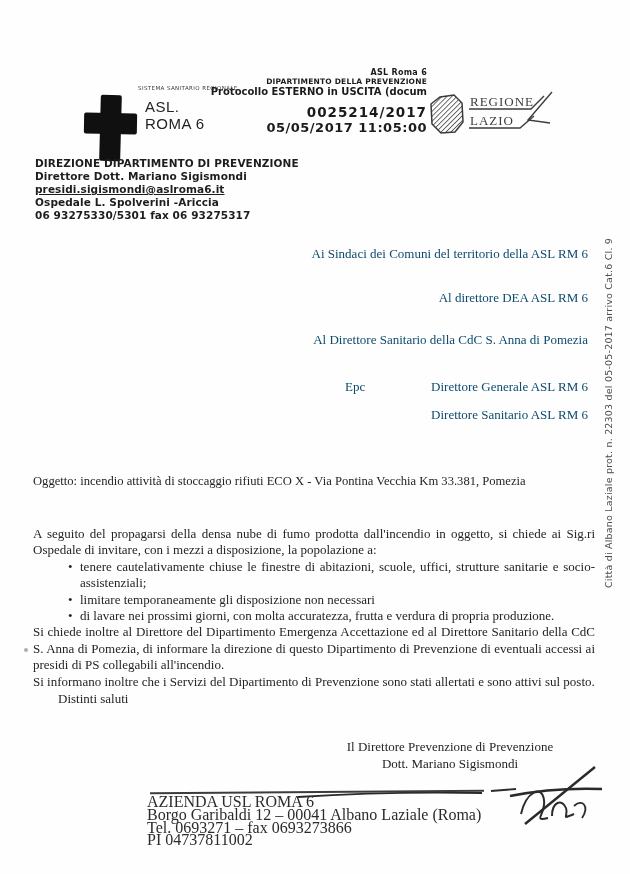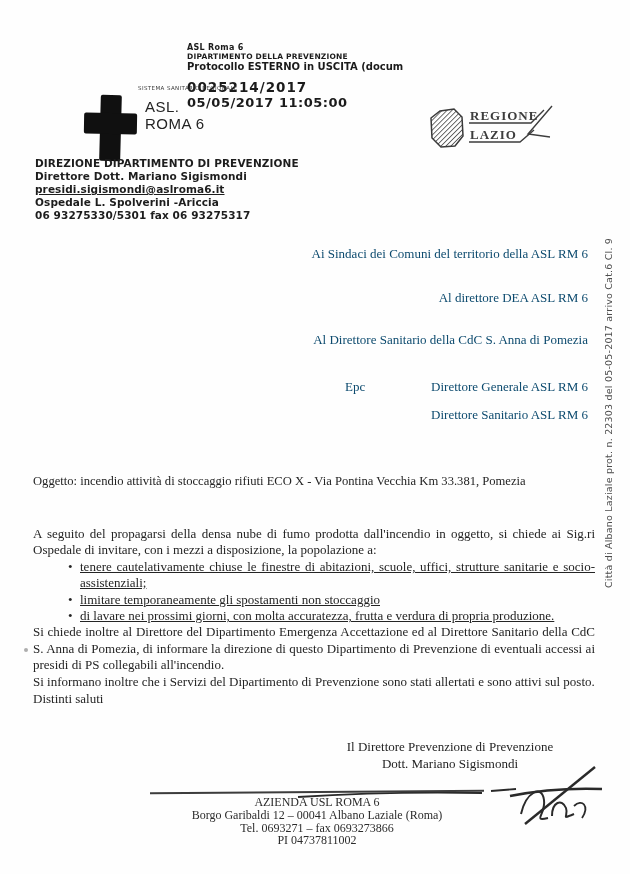--- a/index.html
+++ b/index.html
@@ -4,21 +4,21 @@
 <style>
   * { margin:0; padding:0; box-sizing:border-box; }
   html,body { background:#e8e8e8; }
   .page {
     position:relative; width:630px; height:874px; background:#fefefdff;
     background:#fefefe; overflow:hidden; margin:0 auto;
     font-family:"Liberation Serif", serif; color:#222;
   }
   
   .stamp {
-    position:absolute; left:187px; top:43px; width:240px; text-align:left;
+    position:absolute; left:187px; top:68px; width:240px; text-align:right;
     font-family:"DejaVu Sans", sans-serif; color:#1b1b1b; font-weight:bold;
   }
   .stamp .s1 { font-size:8px; letter-spacing:.3px; }
   .stamp .s2 { font-size:7.5px; letter-spacing:.2px; }
   .stamp .s3 { font-size:10px; }
   .stamp .s4 { font-size:13.5px; letter-spacing:1px; margin-top:7px; }
   .stamp .s5 { font-size:13px; letter-spacing:.5px; }
   
   .sys-text {
     position:absolute; left:138px; top:85px; width:120px;
@@ -26,21 +26,21 @@
     color:#3a3a3a; white-space:nowrap;
   }
   .cross-v { position:absolute; left:100px; top:95px; width:21px; height:66px; background:#101010; border-radius:2px; transform:rotate(1.5deg); }
   .cross-h { position:absolute; left:84px; top:113px; width:53px; height:21px; background:#101010; border-radius:2px; transform:rotate(1deg); }
   .asl-name {
     position:absolute; left:145px; top:98px;
     font-family:"Liberation Sans", sans-serif; font-size:15px; color:#242424;
     line-height:17px; letter-spacing:.5px;
   }
   
-  .lazio-logo { position:absolute; left:428px; top:104px;font-weight:bold; }
+  .lazio-logo { position:absolute; left:428px; top:90px; }
   
   .sender {
     position:absolute; left:35px; top:157px;
     font-family:"DejaVu Sans", sans-serif; font-weight:bold;
     font-size:10.5px; line-height:13px; color:#1d1d1d; letter-spacing:.1px;
   }
   .sender .email { text-decoration:underline; }
   
   .rcpt { position:absolute; font-size:13px; color:#0c4a6e; white-space:nowrap; }
   .r-right { right:42px; text-align:right; }
@@ -48,37 +48,37 @@
   .subject {
     position:absolute; left:33px; top:474px; width:570px;
     font-size:12.6px; white-space:nowrap; color:#242424;
   }
   
   .body-text {
     position:absolute; left:33px; top:526px; width:562px;
     font-size:13px; line-height:16.4px; text-align:justify; color:#242424;
   }
   .body-text ul { list-style:none; margin:0; padding:0; }
-  .body-text li { padding-left:47px; text-align:justify;text-decoration:underline; }
+  .body-text li { padding-left:47px; text-align:justify; }
   .bullet-marker { display:inline-block; width:12px; margin-left:-12px; }
-  .closing { margin-top:1px; text-align:left; }
+  .closing { margin-top:1px; text-align:left;margin-left:25px; }
   
   .sig-block {
     position:absolute; left:310px; top:738px; width:280px; text-align:center;
     font-size:13px; line-height:17px; color:#242424;
   }
   .scrawl { position:absolute; left:290px; top:766px; }
   
   .footer-rule {
     position:absolute; left:150px; top:791px; width:334px; height:2px;
     background:#3c3c3c; transform:rotate(-0.4deg);
   }
   .footer {
-    position:absolute; left:147px; top:796px; width:340px; text-align:center;
-    font-size:12px; line-height:12.8px; color:#2b2b2b;
+    position:absolute; left:147px; top:796px; width:340px; text-align:left;
+    font-size:16px; line-height:12.8px; color:#2b2b2b;
   }
   
   .side-note {
     position:absolute; left:603px; top:588px;
     transform-origin:0 0; transform:rotate(-90deg);
     width:370px; white-space:nowrap;
     font-family:"DejaVu Sans", sans-serif; font-size:9.5px; color:#4c4c4c;
     letter-spacing:.2px;
   }
   .artifact-dot { position:absolute; left:24px; top:648px; width:4px; height:4px; background:#777; border-radius:50%; opacity:.6; }
@@ -134,21 +134,21 @@
   <div class="rcpt" style="left:345px; top:379px">Epc</div>
   <div class="rcpt r-right" style="top:379px">Direttore Generale ASL RM 6</div>
   <div class="rcpt r-right" style="top:407px">Direttore Sanitario ASL RM 6</div>
 
   <div class="subject">Oggetto: incendio attività di stoccaggio rifiuti ECO X  - Via Pontina Vecchia Km 33.381, Pomezia</div>
 
   <div class="body-text">
     <div>A seguito del propagarsi della densa nube di fumo prodotta dall'incendio in oggetto, si chiede ai Sig.ri Ospedale di invitare, con i mezzi a disposizione, la popolazione a:</div>
     <ul>
       <li><span class="bullet-marker">•</span><span>tenere cautelativamente chiuse le finestre di abitazioni, scuole, uffici, strutture sanitarie e socio-assistenziali;</span></li>
-      <li><span class="bullet-marker">•</span><span>limitare temporaneamente gli spostamenti non stoccaggio</span></li>
+      <li><span class="bullet-marker">•</span><span>limitare temporaneamente gli disposizione non necessari</span></li>
       <li><span class="bullet-marker">•</span><span>di lavare nei prossimi giorni, con molta accuratezza, frutta e verdura di propria produzione.</span></li>
     </ul>
     <div>Si chiede inoltre al Direttore del Dipartimento Emergenza Accettazione ed al Direttore Sanitario della CdC S. Anna di Pomezia, di informare la direzione di questo Dipartimento di Prevenzione di eventuali accessi ai presidi di PS collegabili all'incendio.</div>
     <div>Si informano inoltre che i Servizi del Dipartimento di Prevenzione sono stati allertati e sono attivi sul posto.</div>
     <div class="closing">Distinti saluti</div>
   </div>
 
   <div class="sig-block">
     <div>Il Direttore Prevenzione di Prevenzione</div>
     <div>Dott. Mariano Sigismondi</div>

